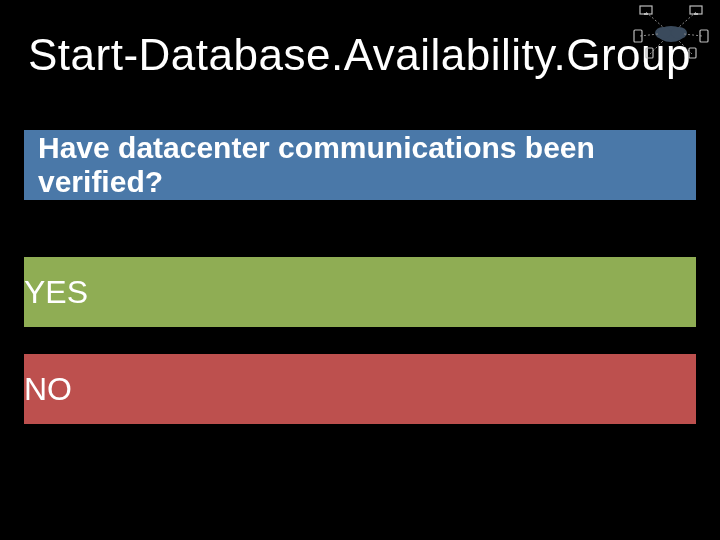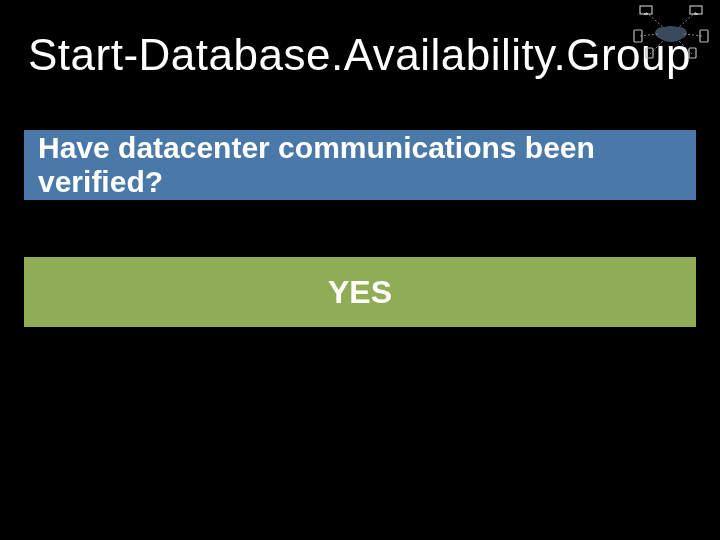--- a/index.html
+++ b/index.html
@@ -32,24 +32,23 @@
     font-weight: 700;
   }
   .btn {
     position: absolute;
     left: 22px;
     width: 676px;
     height: 74px;
     border: 2px solid #000;
     display: flex;
     align-items: center;
-    justify-content: center;
     color: #fff;
     font-size: 32px;
-    font-weight: 700;
+    font-weight: 400;
     cursor: pointer;
   }
   .btn-yes { top: 255px; background: #8fad54; }
   .btn-no  { top: 352px; background: #bd504e; }
   .net-icon {
     position: absolute;
     right: 10px;
     top: 4px;
     width: 78px;
     height: 56px;
@@ -98,14 +97,17 @@
   </div>
 
   <div class="question-box">
     <span>Have datacenter communications been verified?</span>
   </div>
 
   <div class="btn btn-yes">
     <span>YES</span>
   </div>
 
+  <div class="btn btn-no">
+    <span>NO</span>
+  </div>
 
 </div>
 
 </body></html>

